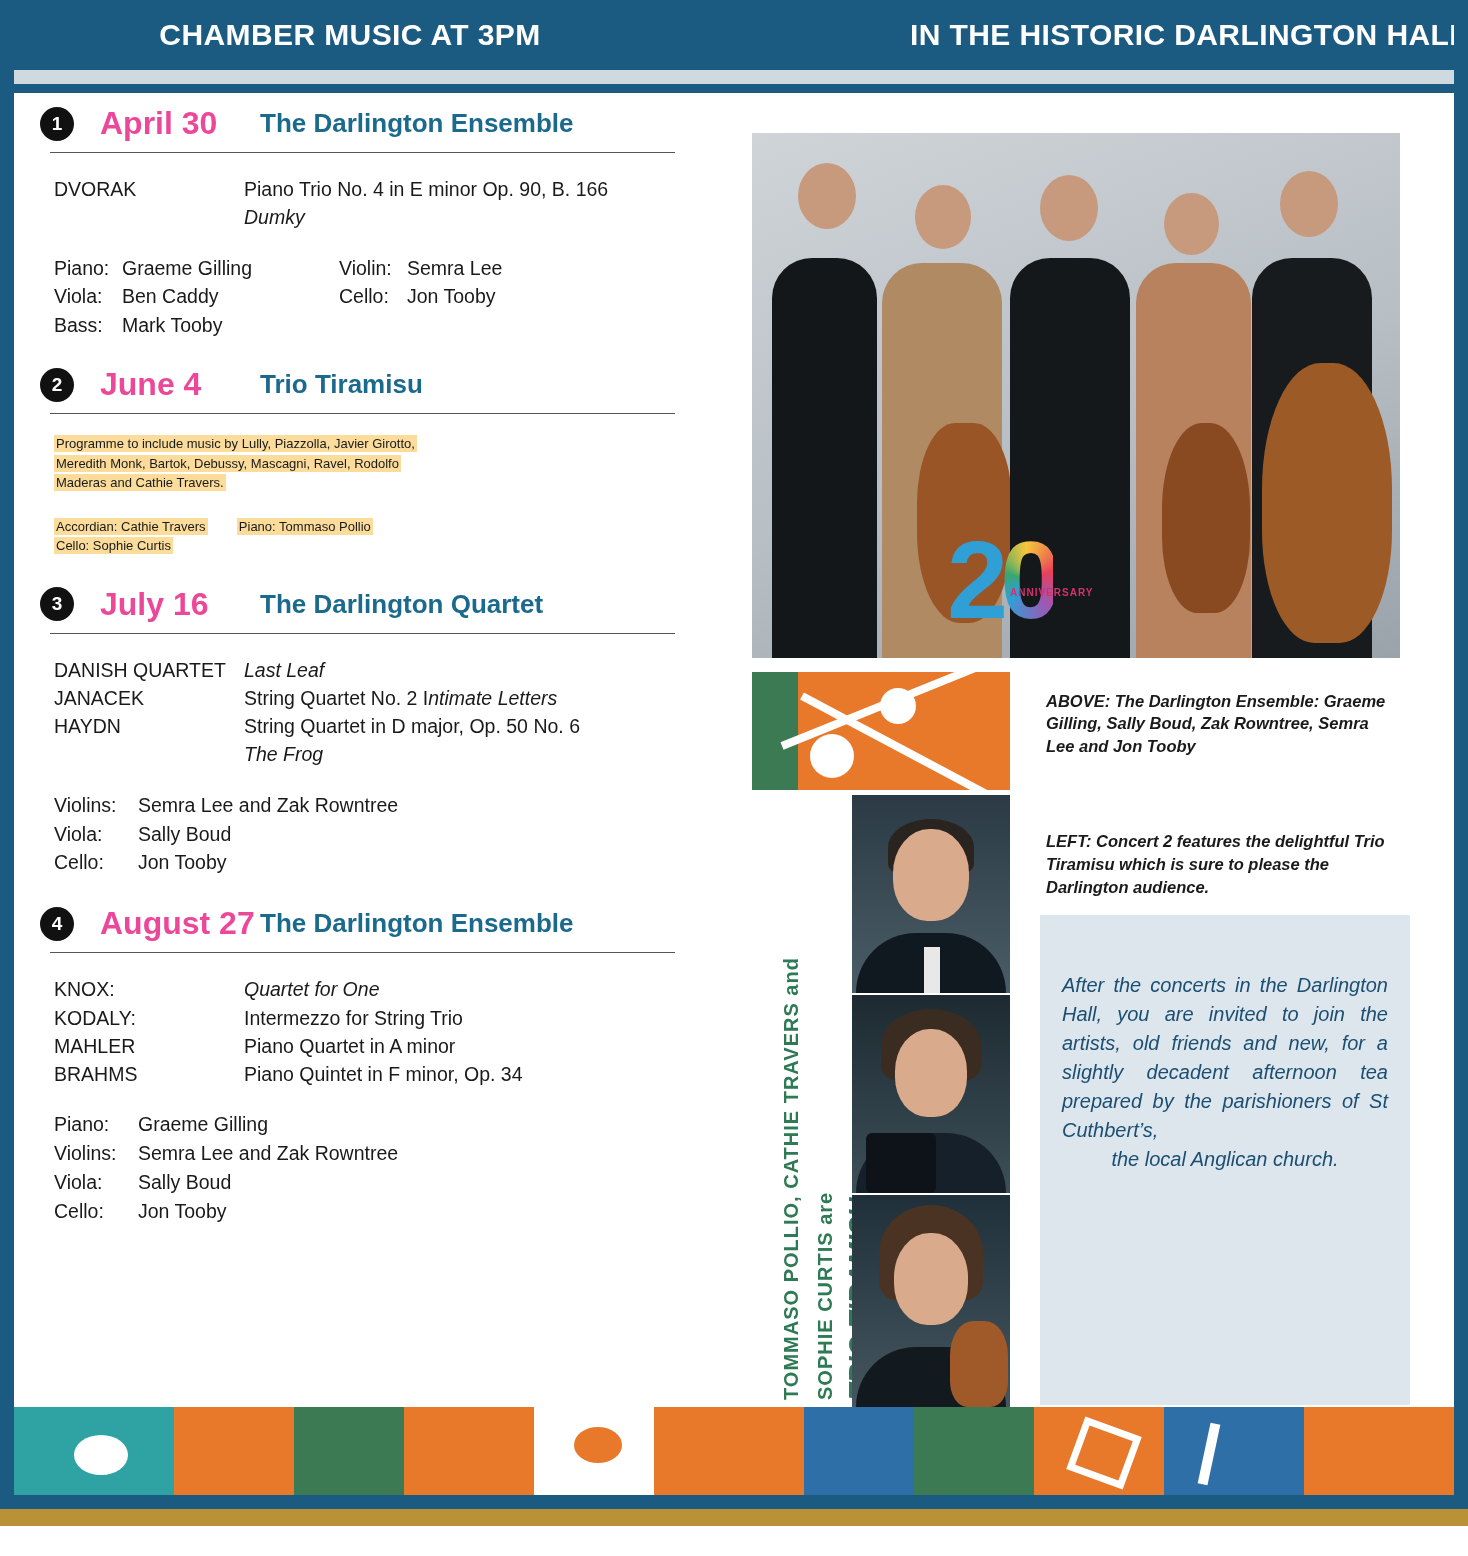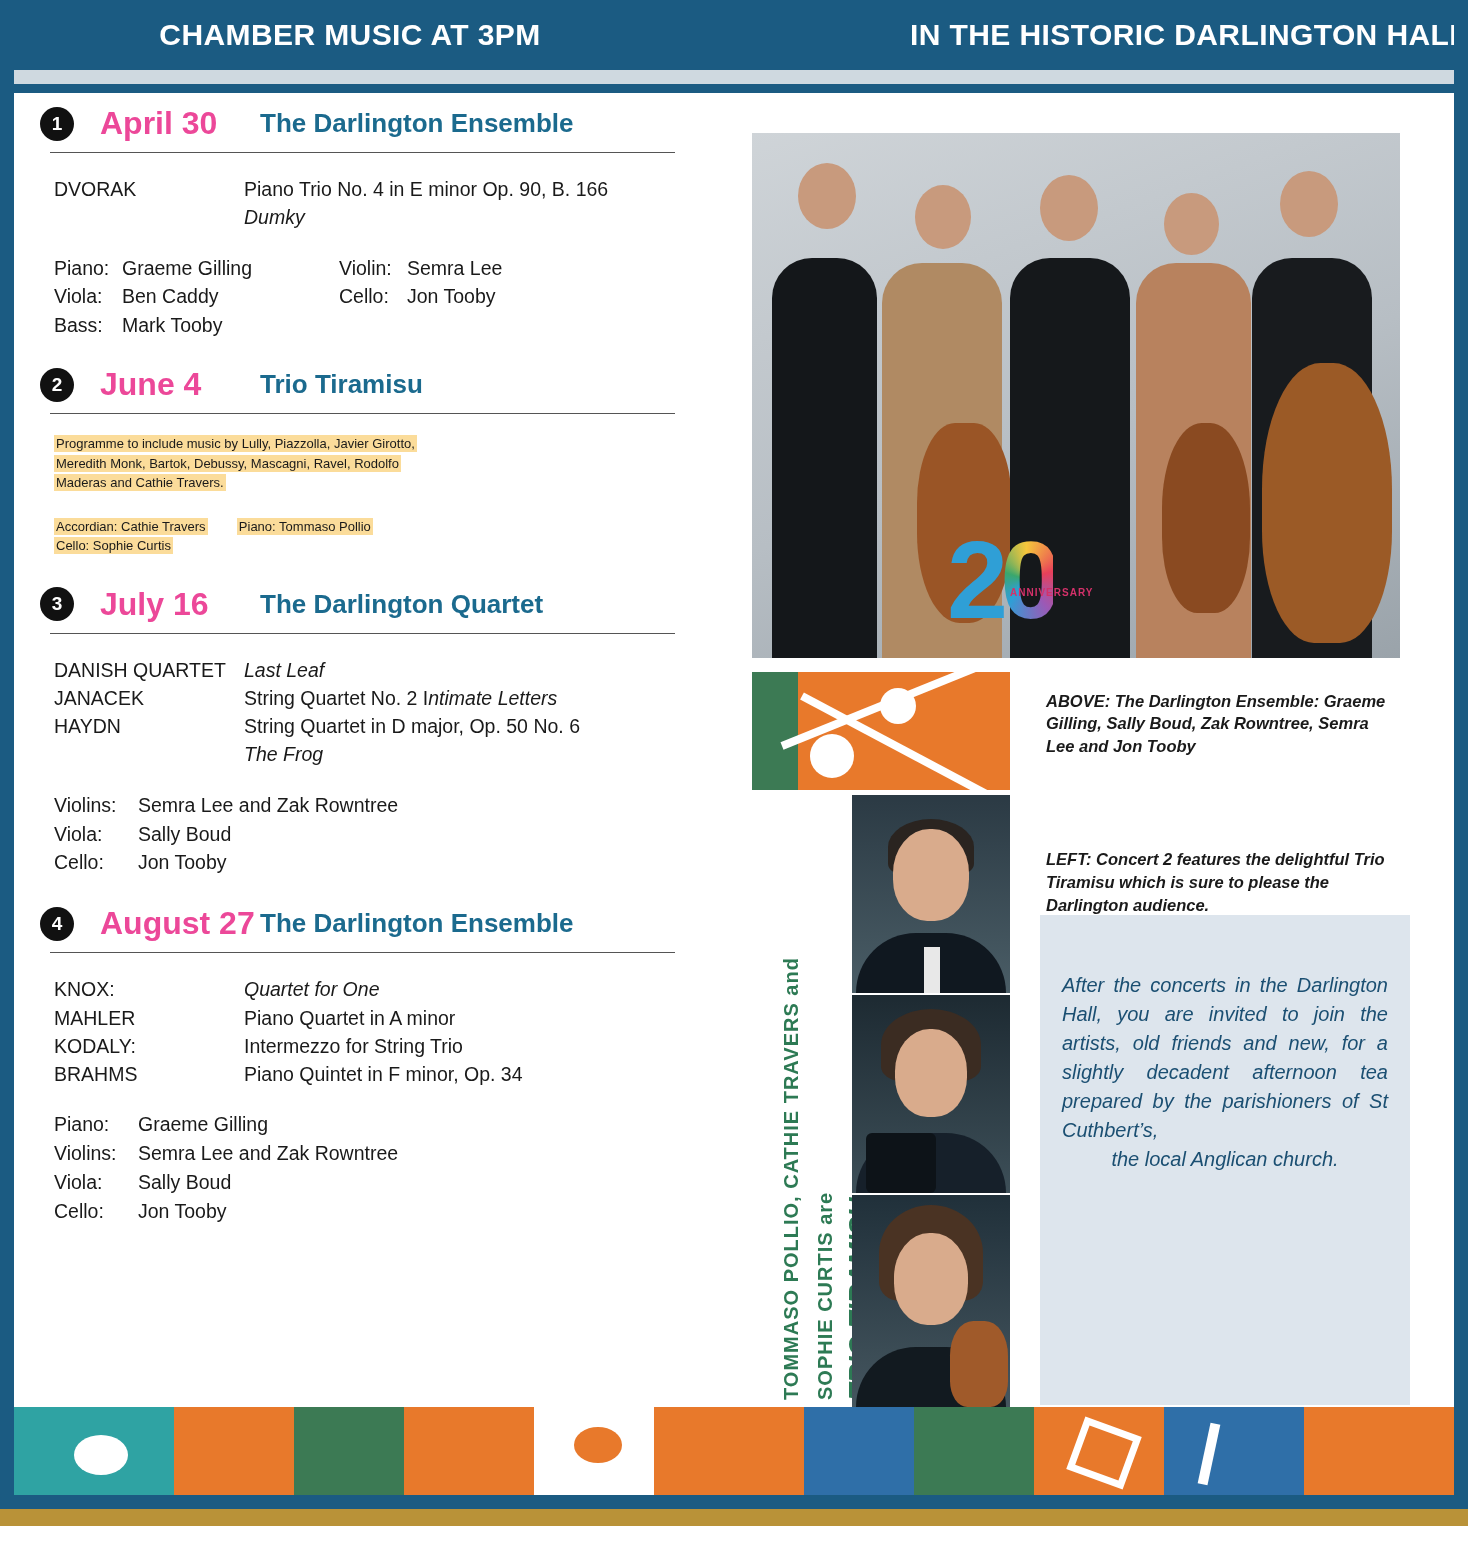--- a/index.html
+++ b/index.html
@@ -188,21 +188,21 @@
     left: 1046px; top: 690px;
     width: 355px;
     font-size: 16.5px;
     font-weight: bold;
     font-style: italic;
     color: #1a1a1a;
     line-height: 1.35;
   }
   .cap-left {
     position: absolute;
-    left: 1046px; top: 848px;
+    left: 1046px; top: 830px;
     width: 345px;
     font-size: 16.5px;
     font-weight: bold;
     font-style: italic;
     color: #1a1a1a;
     line-height: 1.4;
   }
 
   .info-box {
     position: absolute;
@@ -464,26 +464,26 @@
       <div class="c-date">August 27</div>
       <div class="c-ens">The Darlington Ensemble</div>
     </div>
     <div class="rule"></div>
     <div class="prog-table">
       <div class="prog-row">
         <div class="prog-comp">KNOX:</div>
         <div class="prog-work ital">Quartet for One</div>
       </div>
       <div class="prog-row">
+        <div class="prog-comp">KODALY:</div>
+        <div class="prog-work">Intermezzo for String Trio</div>
+      </div>
+      <div class="prog-row">
         <div class="prog-comp">MAHLER</div>
         <div class="prog-work">Piano Quartet in A minor</div>
-      </div>
-      <div class="prog-row">
-        <div class="prog-comp">KODALY:</div>
-        <div class="prog-work">Intermezzo for String Trio</div>
       </div>
       <div class="prog-row">
         <div class="prog-comp">BRAHMS</div>
         <div class="prog-work">Piano Quintet in F minor, Op. 34</div>
       </div>
     </div>
     <div class="players">
       <div class="pl-row">
         <div class="pl-label" style="width:84px;flex:0 0 84px;">Piano:</div>
         <div>Graeme Gilling</div>

